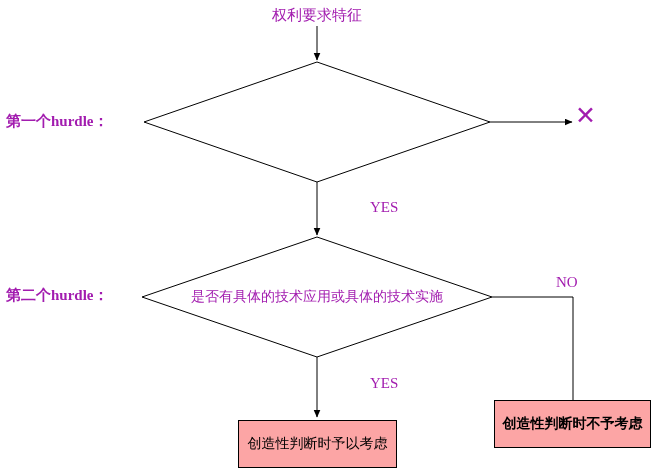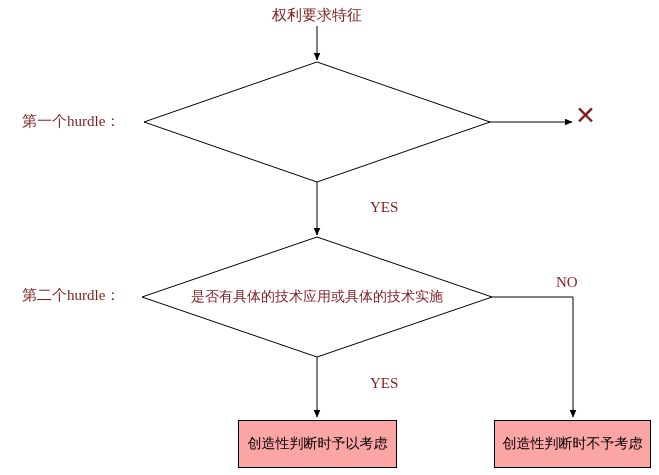--- a/index.html
+++ b/index.html
@@ -16,38 +16,37 @@
     color: #000000;
     overflow: hidden;
   }
   .canvas svg {
     position: absolute;
     left: 0;
     top: 0;
   }
   .txt {
     position: absolute;
-    color: #7f1d1d;
+    color: #a21caf;
     white-space: nowrap;
   }
   .center {
     text-align: center;
   }
   .flow-title {
     left: 237px;
     top: 6px;
     width: 160px;
     font-size: 15px;
   }
   .hurdle-label {
     left: 6px;
     width: 130px;
     font-size: 15px;
-    font-weight: normal;
-    margin-left: 16px;
+    font-weight: bold;
   }
   .hurdle-1 { top: 112px; }
   .hurdle-2 { top: 286px; }
   .decision-text {
     font-size: 14px;
   }
   .decision-1-text {
     left: 144px;
     top: 113px;
     width: 346px;
@@ -80,23 +79,24 @@
     font-size: 14px;
   }
   .result-box-left {
     left: 238px;
     top: 420px;
     width: 157px;
     height: 46px;
   }
   .result-box-right {
     left: 494px;
-    top: 420px;
+    top: 400px;
     width: 155px;
     height: 46px;
+    font-weight: bold;
   }
 </style>
 </head>
 <body>
 
 <div class="canvas">
 
   <svg width="659" height="475" viewBox="0 0 659 475">
     <defs>
       <marker id="arrow" markerWidth="10" markerHeight="8" refX="7.5" refY="3.5" orient="auto" markerUnits="userSpaceOnUse">

